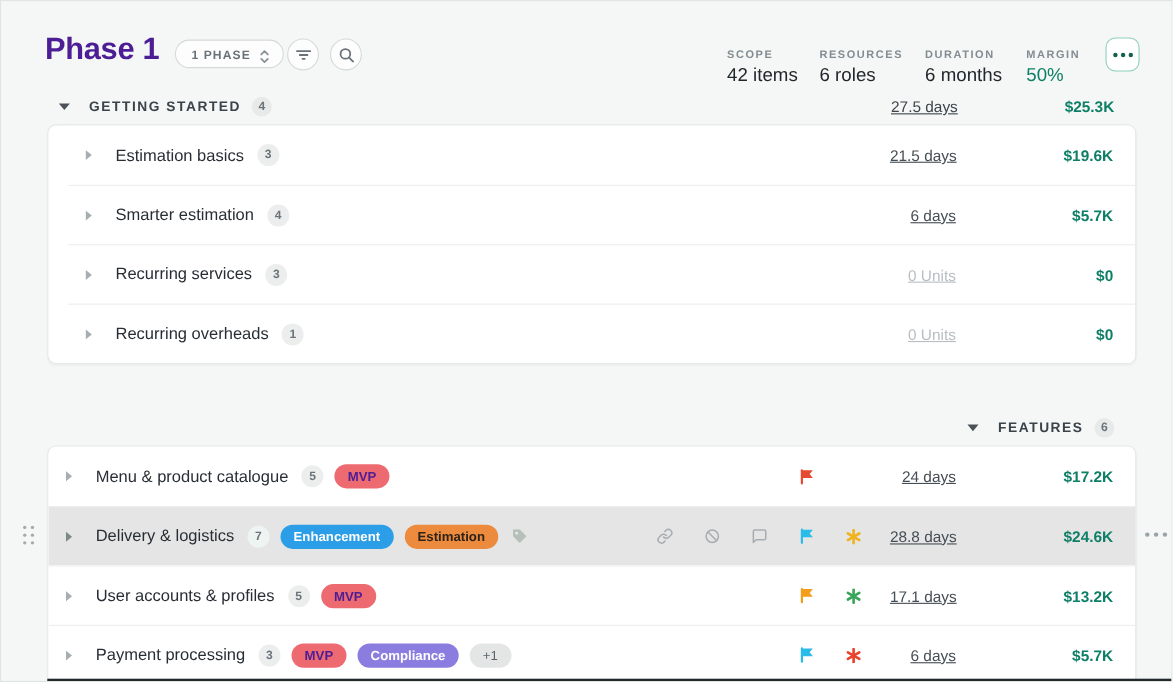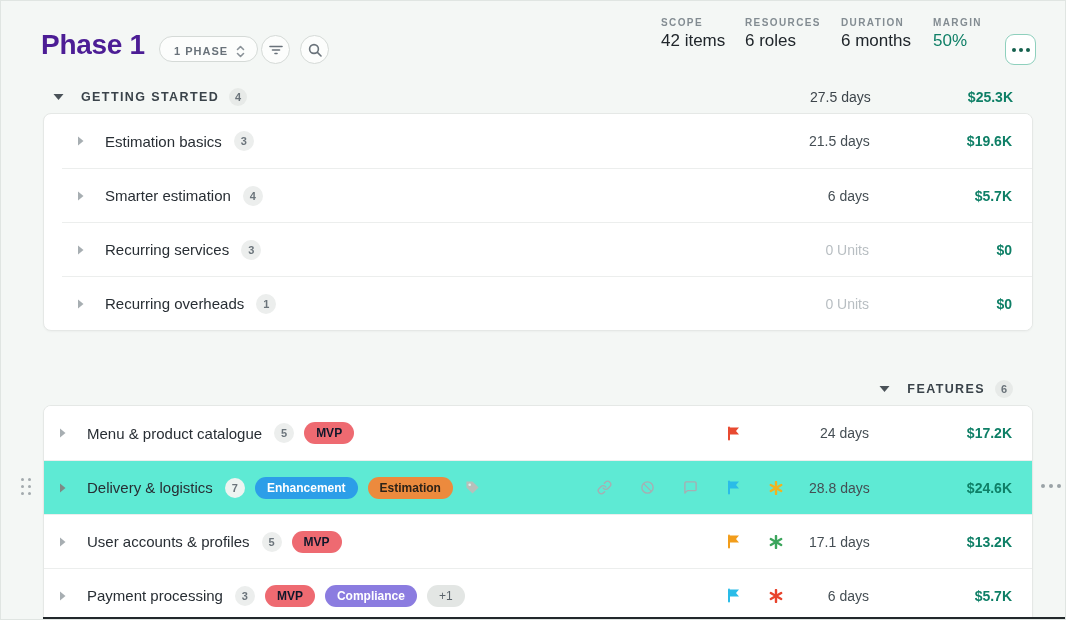--- a/index.html
+++ b/index.html
@@ -16,35 +16,35 @@
     position:absolute; left:158px; top:35px; height:26px; padding:4px 12px 0 14px;
     border:1px solid #d5dad7; border-radius:14px; background:#fcfdfc;
     display:flex; align-items:center; gap:8px; cursor:pointer;
     font-size:11px; font-weight:700; letter-spacing:1px; color:#69727a;
   }
   .icon-circle {
     position:absolute; top:34px; width:29px; height:29px; border-radius:50%;
     border:1px solid #d5dad7; background:#fcfdfc; display:flex; align-items:center; justify-content:center; cursor:pointer;
   }
   .filter-btn { left:260px; } .search-btn { left:299px; }
-  .stat { position:absolute; top:16px; }
+  .stat { position:absolute; top:44px; }
   .stat-label { font-size:10px; font-weight:700; letter-spacing:1.4px; color:#838c92; }
   .stat-value { font-size:17px; color:#20262b; margin-top:3px; }
   .stat-value.green { color:#0e7f66; }
   .stat-scope { left:660px; } .stat-resources { left:744px; } .stat-duration { left:840px; } .stat-margin { left:932px; }
   .more-btn {
     position:absolute; left:1004px; top:33px; width:31px; height:31px;
     border:1px solid #8ed0bd; border-radius:9px; background:#ffffff;
     display:flex; align-items:center; justify-content:center; gap:3px; cursor:pointer;
   }
   .more-btn i { width:4px; height:4px; border-radius:50%; background:#15604d; }
 
   
   .cols { display:flex; align-items:center; margin-left:auto; }
-  .col-days { width:60px; text-align:right; font-size:14px; color:#454e54; white-space:nowrap; }
+  .col-days { width:60px; text-align:right; font-size:14px; color:#454e54; white-space:nowrap;text-decoration:underline; }
   .col-days.muted { color:#b8bec2; }
   .col-amount { width:143px; text-align:right; font-size:14px; font-weight:700; color:#0e7f66; white-space:nowrap; }
 
   
   .section-header {
     position:absolute; left:42px; width:990px; height:20px; padding-right:20px;
     display:flex; align-items:center;
   }
   .sh1 { top:86px; } .sh2 { top:378px;justify-content:flex-end; }
   .sec-caret { margin-left:10px; display:flex; cursor:pointer; }
@@ -58,35 +58,35 @@
 
   
   .card {
     position:absolute; left:42px; width:990px; background:#fff;
     border:1px solid #e5e8e6; border-radius:8px; overflow:hidden;
     box-shadow:0 1px 2px rgba(40,50,45,0.04);
   }
   .card1 { top:112px;padding-left:18px; } .card2 { top:404px; }
   .row { height:54px; display:flex; align-items:center; padding-right:20px; background:#fff; cursor:pointer; }
   .row + .row { border-top:1px solid #eceeed; }
-  .row.selected { background:#5eead4; }
+  .row.selected { background:#e5e5e5; }
   .row-caret { margin-left:15px; width:10px; display:flex; cursor:pointer; }
   .row-title { margin-left:18px; font-size:15px; color:#282e34; white-space:nowrap; }
   .count-badge {
     margin-left:12px; min-width:20px; height:20px; padding:0 6px; border-radius:10px;
     background:#eceeed; color:#6b747b; font-size:11px; font-weight:700;
     display:flex; align-items:center; justify-content:center;
   }
   .row.selected .count-badge { background:#eef4f1; }
   .pill {
     margin-left:10px; height:22px; padding:0 12px; border-radius:11px;
     font-size:12px; font-weight:700; display:flex; align-items:center; white-space:nowrap; cursor:pointer;
   }
   .pill:first-of-type { margin-left:14px; }
-  .pill-mvp { background:#ee6a71; color:#0f172a; }
+  .pill-mvp { background:#ee6a71; color:#4c1d95; }
   .pill-enhancement { background:#2c9ee8; color:#fff; }
   .pill-integration { background:#ec8a3d; color:#2e2318; }
   .pill-compliance { background:#8b7ce0; color:#fff; }
   .pill-more { background:#e3e6e4; color:#5a636b; font-weight:400; }
   .tag-glyph { margin-left:12px; display:flex; color:#b7bfba; cursor:pointer; }
 
   .slot { width:18px; margin-left:25px; display:flex; align-items:center; justify-content:center; }
   .slot svg { display:block; }
   .slot.gray { color:#a7aeb2; cursor:pointer; }
   .slot + .col-days { margin-left:24px; }

